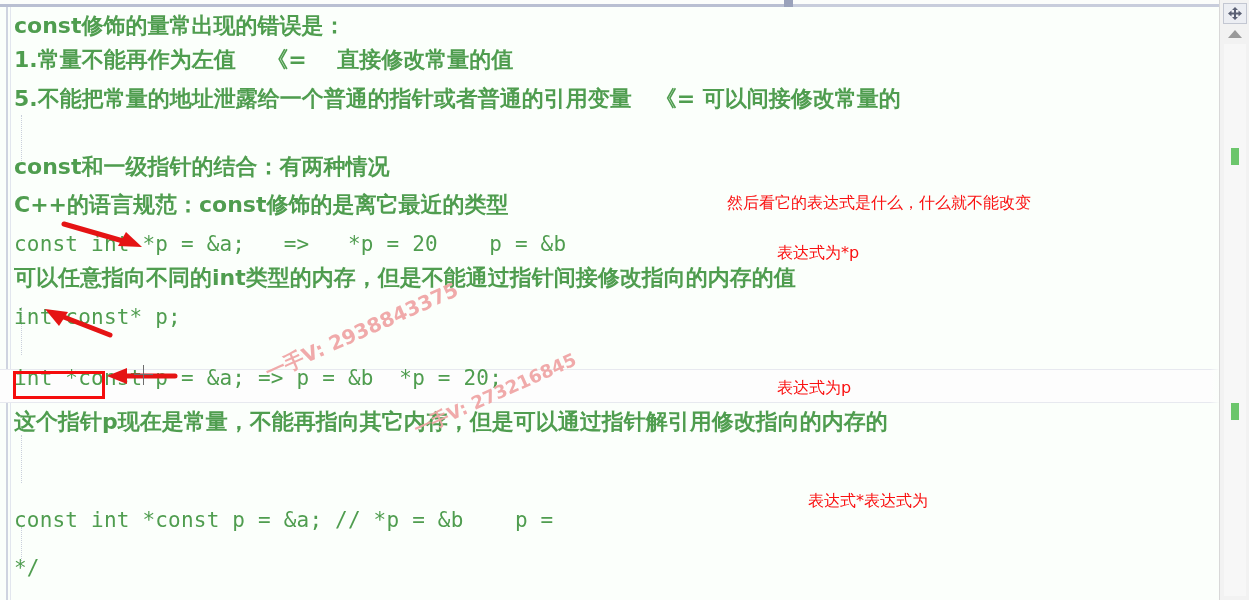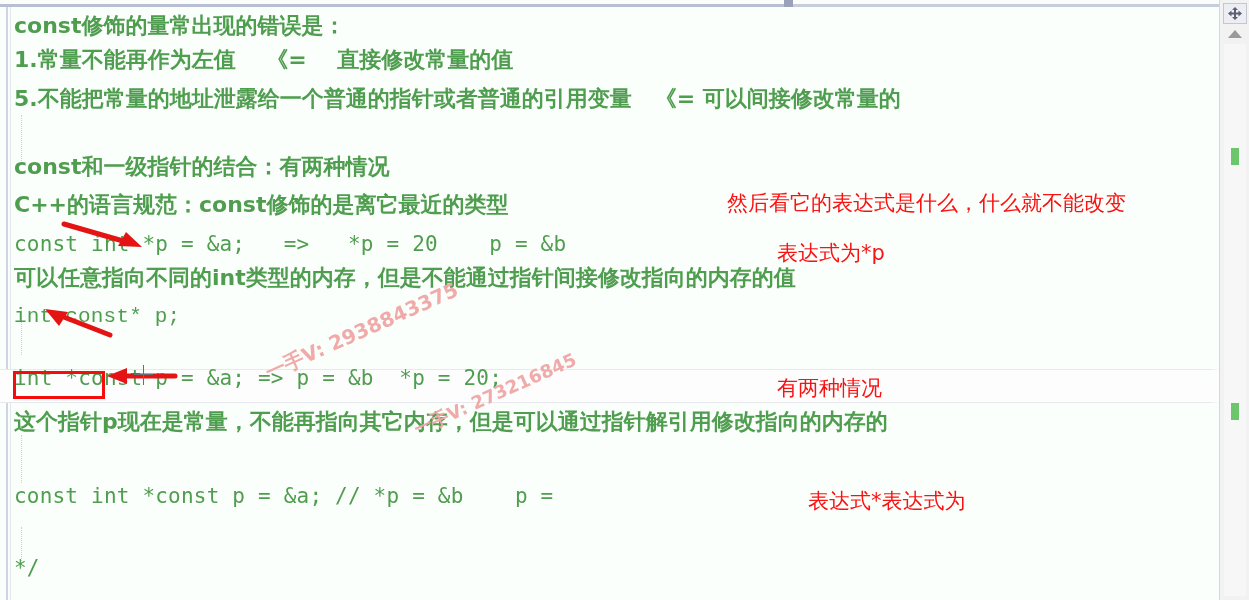--- a/index.html
+++ b/index.html
@@ -113,21 +113,21 @@
     font-size: 22px;
     letter-spacing: 0px;
   }
 
   
   .annot {
     position: absolute;
     white-space: pre;
     color: #fa1111;
     font-family: "DejaVu Sans", "Liberation Sans", sans-serif;
-    font-size: 21px;
+    font-size: 16px;
     line-height: 22px;
     font-weight: 500;
   }
 
   
   .red-box {
     position: absolute;
     border: 3px solid #f50d0d;
     box-sizing: border-box;
     pointer-events: none;
@@ -244,26 +244,26 @@
     <div class="line-highlight" style="top:362px;"></div>
 
     <div class="code-line cjk" style="top:6px;">const修饰的量常出现的错误是：</div>
     <div class="code-line cjk" style="top:40px;">1.常量不能再作为左值    《=    直接修改常量的值</div>
     <div class="code-line cjk" style="top:79px;">5.不能把常量的地址泄露给一个普通的指针或者普通的引用变量   《= 可以间接修改常量的</div>
     <div class="code-line mono" style="top:118px;"></div>
     <div class="code-line cjk" style="top:147px;">const和一级指针的结合：有两种情况</div>
     <div class="code-line cjk" style="top:185px;">C++的语言规范：const修饰的是离它最近的类型</div>
     <div class="code-line mono" style="top:224px;">const int *p = &amp;a;   =&gt;   *p = 20    p = &amp;b</div>
     <div class="code-line cjk" style="top:258px;">可以任意指向不同的int类型的内存，但是不能通过指针间接修改指向的内存的值</div>
-    <div class="code-line mono" style="top:297px;font-family:Liberation Mono, monospace;">int const* p;</div>
+    <div class="code-line mono" style="top:297px;">int const* p;</div>
     <div class="code-line mono" style="top:331px;"></div>
     <div class="code-line mono" style="top:358px;">int *const p = &amp;a; =&gt; p = &amp;b  *p = 20;</div>
     <div class="code-line cjk" style="top:402px;">这个指针p现在是常量，不能再指向其它内存，但是可以通过指针解引用修改指向的内存的</div>
     <div class="code-line mono" style="top:440px;"></div>
-    <div class="code-line mono" style="top:476px;">const int *const p = &amp;a; // *p = &amp;b    p = </div>
+    <div class="code-line mono" style="top:500px;">const int *const p = &amp;a; // *p = &amp;b    p = </div>
     <div class="code-line mono" style="top:512px;"></div>
     <div class="code-line mono" style="top:548px;">*/</div>
 
     <div class="watermark" style="left:272px; top:352px;">一手V: 2938843375</div>
     <div class="watermark" style="left:420px; top:410px; font-size:18px;">一手V: 273216845</div>
 
     <div class="red-box" style="left:13px; top:364px; width:92px; height:28px;"></div>
 
     <svg class="arrow" style="left:58px; top:212px;" width="90" height="30" viewBox="0 0 90 30">
       <line x1="6" y1="5" x2="72" y2="24" stroke="#e51414" stroke-width="5" stroke-linecap="round"></line>
@@ -280,21 +280,21 @@
       <polygon points="2,11 22,3 22,19" fill="#e51414"></polygon>
     </svg>
 
     <div class="caret-cross" style="left:134px; top:358px; width:19px; height:20px;">
       <div class="v"></div>
       <div class="h"></div>
     </div>
 
     <div class="annot" style="left:727px; top:185px;">然后看它的表达式是什么，什么就不能改变</div>
     <div class="annot" style="left:777px; top:235px;">表达式为*p</div>
-    <div class="annot" style="left:777px; top:370px;">有两种情况</div>
+    <div class="annot" style="left:777px; top:370px;">表达式为p</div>
     <div class="annot" style="left:808px; top:483px;">表达式*表达式为</div>
 
     <div class="clip-fade" style="top:0;"></div>
   </div>
 
   <div class="scroll-col">
     <div class="split-btn">
       <svg width="16" height="15" viewBox="0 0 16 15">
         <path d="M8 1 L11 4 L9 4 L9 6.5 L11.5 6.5 L11.5 4.5 L15 7.5 L11.5 10.5 L11.5 8.5 L9 8.5 L9 11 L11 11 L8 14 L5 11 L7 11 L7 8.5 L4.5 8.5 L4.5 10.5 L1 7.5 L4.5 4.5 L4.5 6.5 L7 6.5 L7 4 L5 4 Z" fill="#5a6074"></path>
       </svg>

